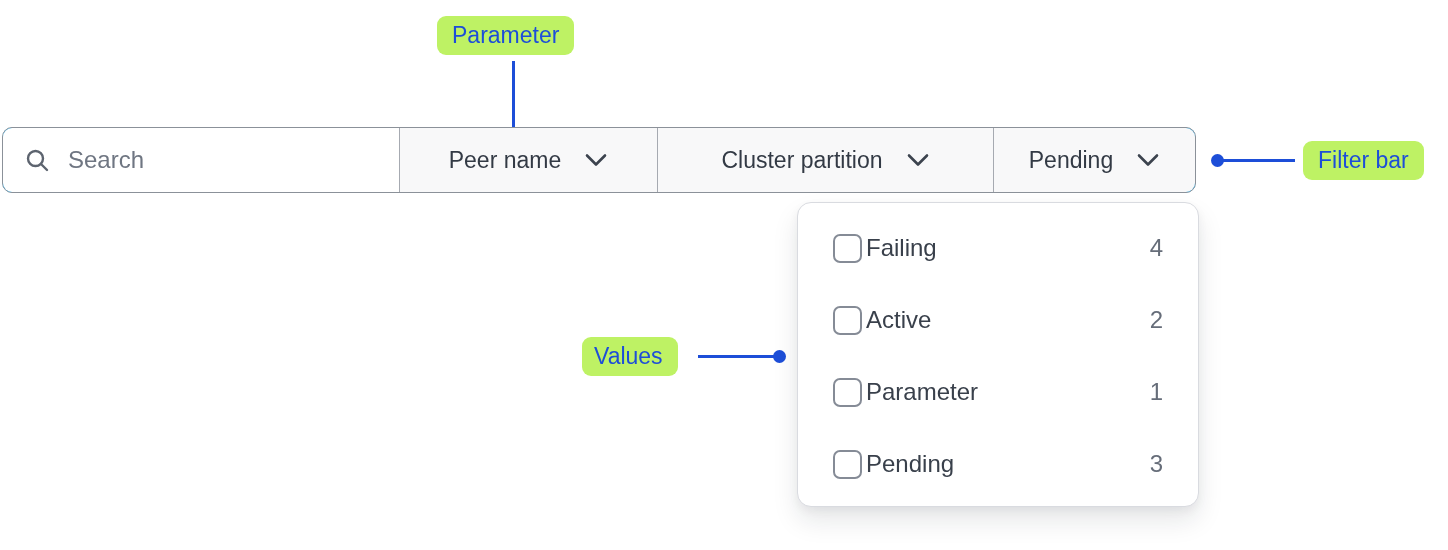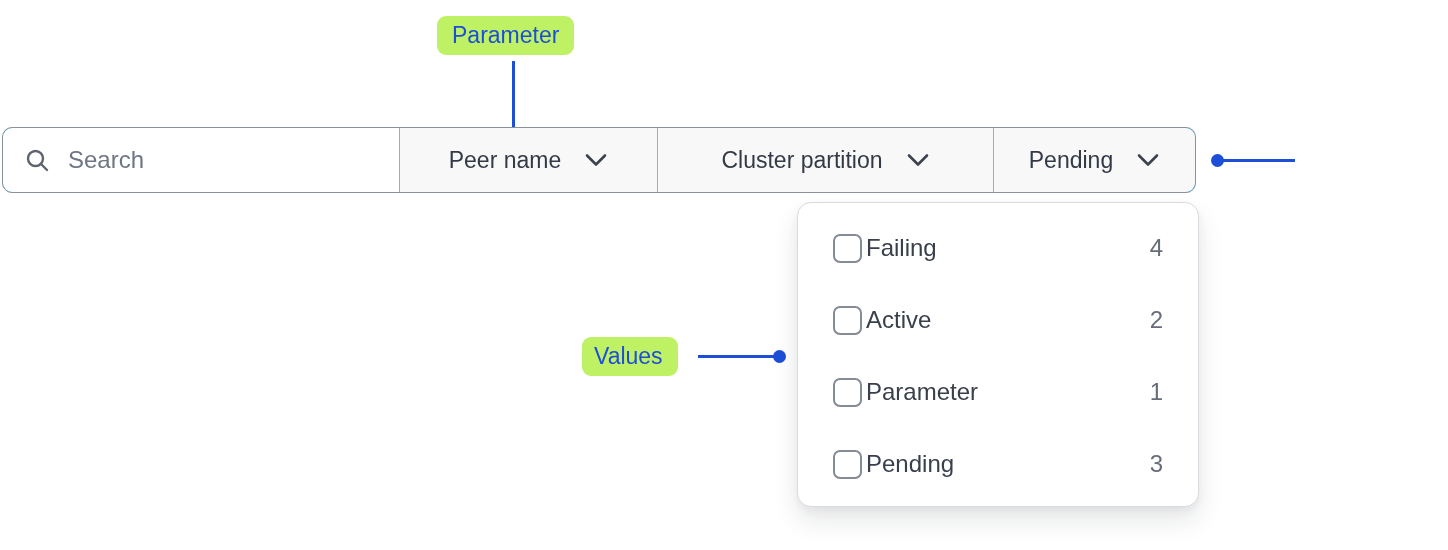--- a/index.html
+++ b/index.html
@@ -144,20 +144,21 @@
     <div class="dropdown-section dd-status">
       <span class="dd-label">Pending</span>
       <svg width="24" height="14" viewBox="0 0 24 14">
         <polyline points="3,2.5 12,11.5 21,2.5" fill="none" stroke="#3c434e" stroke-width="2.6" stroke-linecap="round" stroke-linejoin="round"></polyline>
       </svg>
     </div>
   </div>
 
   <div class="conn-dot" style="left:1210.5px; top:153.5px;"></div>
   <div class="conn-line" style="left:1222px; top:158.5px; width:73px; height:3px;"></div>
+  <div class="anno-badge" style="left:1303px; top:141px;">Filter bar</div>
 
   <div class="anno-badge" style="left:582px; top:337px;padding-left:12px;">Values</div>
   <div class="conn-line" style="left:698px; top:354.5px; width:76px; height:3px;"></div>
   <div class="conn-dot" style="left:772.5px; top:349.5px;"></div>
 
   <div class="panel">
 
     <div class="panel-row">
       <span class="checkbox"></span>
       <span class="row-label">Failing</span>

